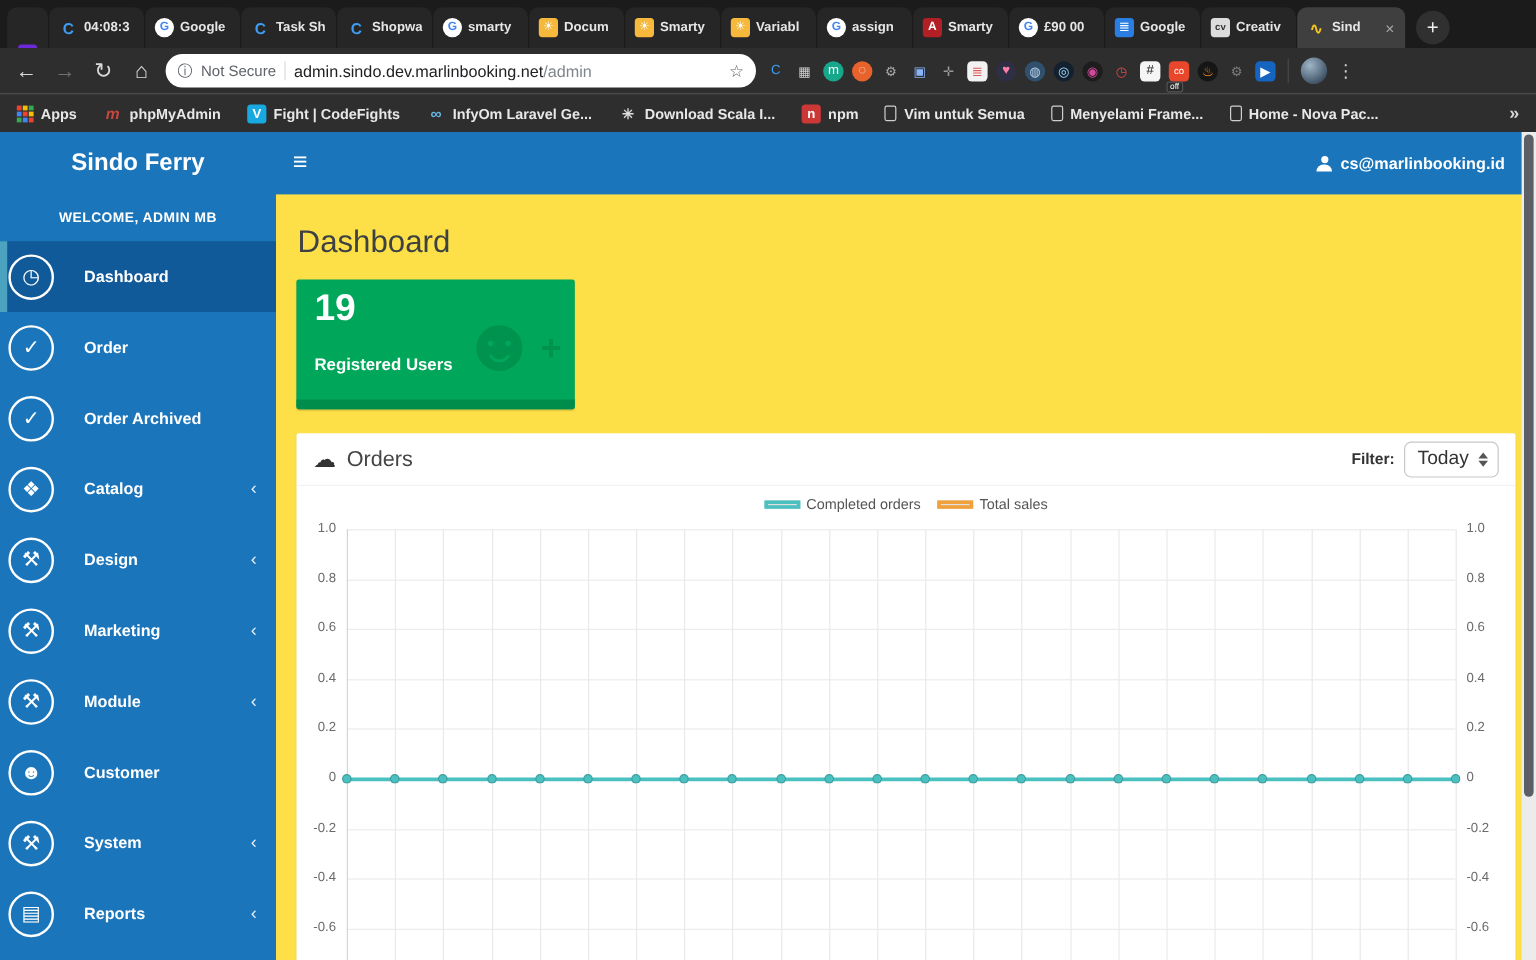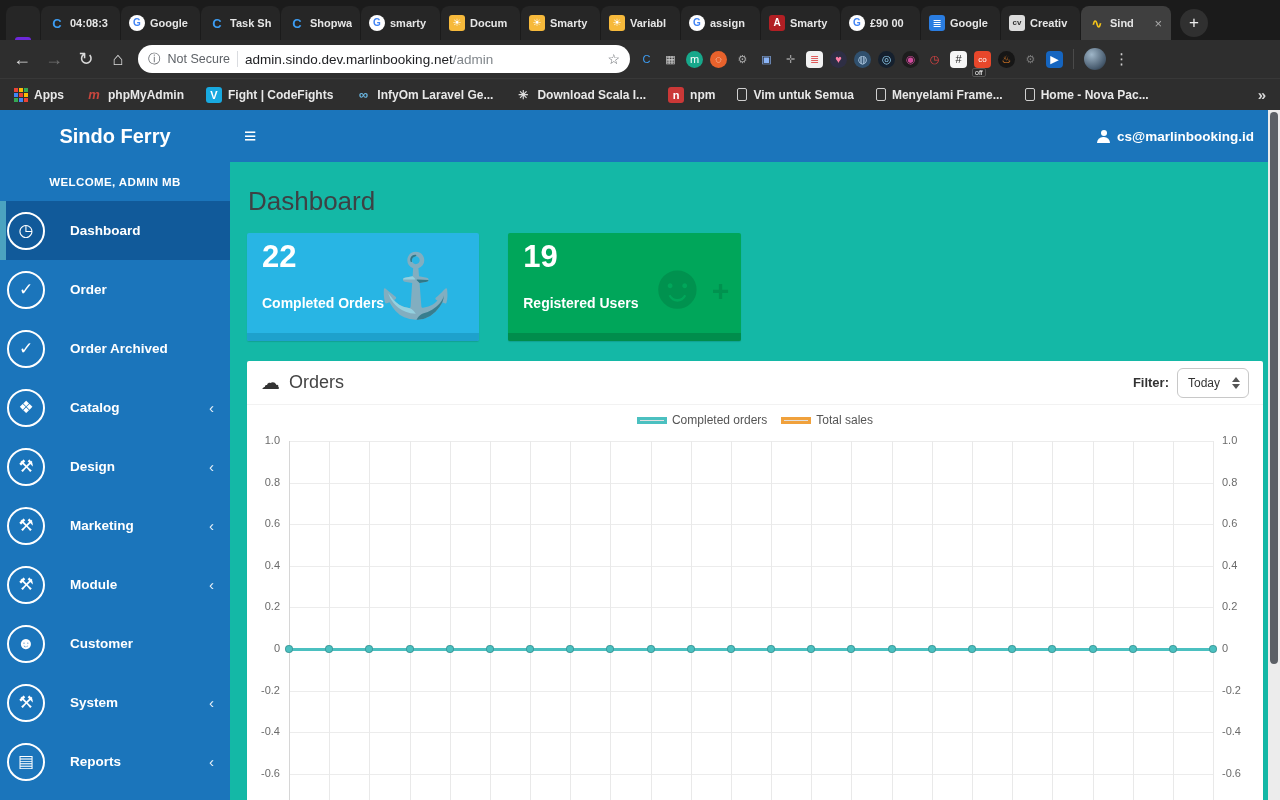--- a/index.html
+++ b/index.html
@@ -35,21 +35,21 @@
   .bookbar{position:absolute;left:0;top:78px;width:1280px;height:32px;background:#2e2e2e;border-top:1px solid #383838;display:flex;align-items:center;padding:0 14px;gap:22px;color:#e8e8e8;font-size:12px;font-weight:bold;}
   .bm{display:flex;align-items:center;gap:6px;white-space:nowrap;}
   .bm-ico{width:16px;height:16px;display:flex;align-items:center;justify-content:center;font-size:11px;border-radius:3px;}
   .apps-ico{width:14px;height:14px;display:grid;grid-template-columns:4px 4px 4px;grid-template-rows:4px 4px 4px;gap:1px;}
   .apps-ico i{display:block;}
   .page-ico{width:10px;height:13px;border:1.5px solid #cfcfcf;border-radius:2px;}
   .bm-spacer{flex:1;}
   .bm-more{color:#d8d8d8;font-size:15px;font-weight:bold;}
 
   
-  .page{position:absolute;left:0;top:110px;width:1280px;height:690px;background:#14b8a6;}
+  .page{position:absolute;left:0;top:110px;width:1280px;height:690px;background:#fde047;}
   .sidebar{position:absolute;left:0;top:0;width:230px;height:690px;background:#1b75bb;}
   .brand{height:52px;display:flex;align-items:center;justify-content:center;color:#fff;font-size:20px;font-weight:bold;}
   .welcome{height:39px;display:flex;align-items:center;justify-content:center;color:#fff;font-size:11.5px;font-weight:bold;letter-spacing:.4px;}
   .menu{position:absolute;top:91px;left:0;right:0;}
   .mitem{height:59px;display:flex;align-items:center;padding:0 16px 0 7px;color:#fff;position:relative;}
   .mitem.active{background:#115a9a;border-left:6px solid #4ba3c0;padding-left:1px;}
   .mico{width:38px;height:38px;border:2.2px solid #fff;border-radius:50%;display:flex;align-items:center;justify-content:center;font-size:17px;flex:0 0 auto;margin-right:25px;}
   .mlabel{font-size:13.5px;font-weight:bold;flex:1;}
   .mchev{font-size:15px;color:#e8f1f8;}
 
@@ -78,21 +78,21 @@
   .tablet::after{content:"";position:absolute;left:50%;bottom:4px;transform:translateX(-50%);width:5px;height:5px;border-radius:50%;background:rgba(255,255,255,.35);}
   .userplus{position:relative;font-size:64px;line-height:1;}
   .userplus .pl{position:absolute;right:-18px;top:22px;font-size:30px;font-weight:bold;}
 
   .panel{margin-top:20px;background:#fff;border-radius:2px;box-shadow:0 1px 1px rgba(0,0,0,.1);height:450px;overflow:hidden;}
   .panel-head{height:44px;display:flex;align-items:center;padding:0 14px;border-bottom:1px solid #f2f2f2;}
   .panel-title{display:flex;align-items:center;gap:9px;font-size:18px;color:#444;}
   .cloud{font-size:19px;color:#333;}
   .ph-right{margin-left:auto;display:flex;align-items:center;gap:8px;}
   .flabel{font-size:13px;font-weight:bold;color:#333;}
-  .fselect{height:30px;min-width:72px;background:#fff;border:1px solid #c8c8c8;border-radius:6px;display:flex;align-items:center;justify-content:space-between;padding:0 8px 0 10px;font-size:12px;color:#333;gap:8px;}
+  .fselect{height:30px;min-width:72px;background:#fff;border:1px solid #c8c8c8;border-radius:6px;display:flex;align-items:center;justify-content:space-between;padding:0 8px 0 10px;font-size:16px;color:#333;gap:8px;}
   .updown{display:flex;flex-direction:column;gap:2px;}
   .updown i{display:block;width:0;height:0;border-left:4px solid transparent;border-right:4px solid transparent;}
   .updown .up{border-bottom:5px solid #555;}
   .updown .dn{border-top:5px solid #555;}
 
   .legend{height:26px;display:flex;align-items:center;justify-content:center;gap:14px;margin-top:2px;}
   .leg{display:flex;align-items:center;gap:5px;font-size:12px;color:#555;}
   .legbox{width:30px;height:7px;background:#e0e0e0;border:3px solid;}
 
   .chart{position:relative;height:378px;overflow:hidden;}
@@ -325,28 +325,20 @@
       <div class="burger">≡</div>
       <div class="tb-right">
         <span class="person"></span>
         <span>cs@marlinbooking.id</span>
       </div>
     </div>
 
     <div class="content">
       <div class="h1">Dashboard</div>
       <div class="cards" id="cards">
-          <div class="card" style="background: rgb(40, 181, 228);">
-            <div class="num">22</div>
-            <div class="lbl">Completed Orders</div>
-            <div class="strip" style="background: rgb(30, 161, 204);"></div>
-            <div class="cico">
-              <span class="glyph-ico" style="color: rgb(24, 159, 200);">⚓</span>
-            </div>
-          </div>
           <div class="card" style="background: rgb(0, 166, 90);">
             <div class="num">19</div>
             <div class="lbl">Registered Users</div>
             <div class="strip" style="background: rgb(0, 141, 76);"></div>
             <div class="cico">
               <span class="userplus" style="color: rgb(0, 146, 79);">☻<span class="pl" style="color: rgb(0, 146, 79);">+</span></span>
             </div>
           </div>
         </div>
 

